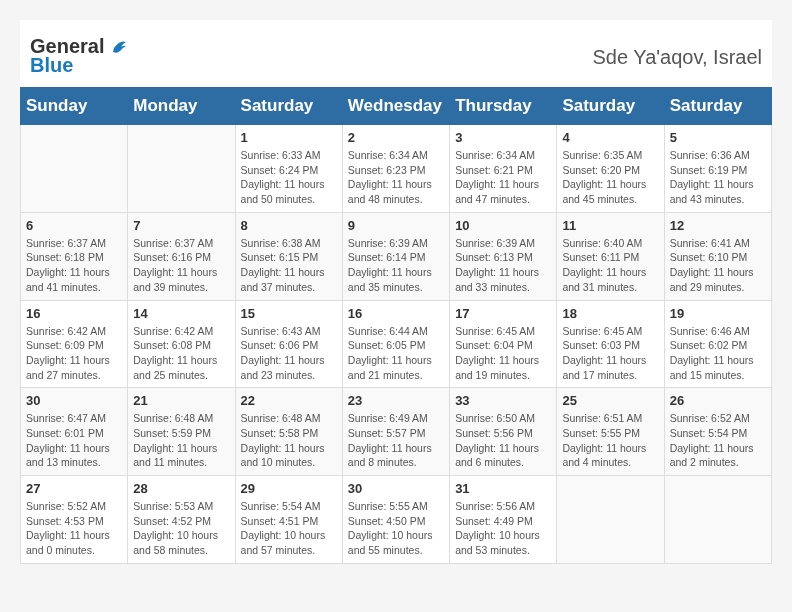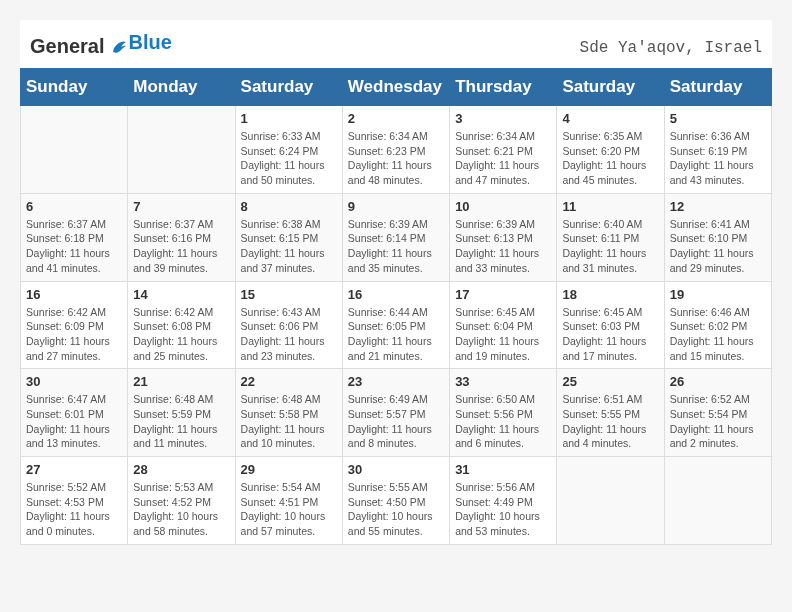--- a/index.html
+++ b/index.html
@@ -16,36 +16,35 @@
       margin: 0 auto;
     }
     .header {
       display: flex;
       justify-content: space-between;
       align-items: center;
       padding: 15px 10px 10px 10px;
     }
     .logo {
       display: flex;
-      flex-direction: row;
+      flex-direction: column;
       align-items: flex-start;
     }
     .title-section {
       text-align: right;
     }
     .month-title {
       font-size: 32px;
       font-weight: 300;
       color: #333;
     }
     .location-title {
-      font-size: 16px;
+      font-size: 20px;
       color: #555;
       margin-top: 2px;
-      font-family: Liberation Mono, monospace;
     }
     .calendar {
       width: 100%;
       border-collapse: collapse;
       font-size: 11px;
     }
     .calendar th {
       background-color: #2e6da4;
       color: white;
       padding: 8px 5px;

